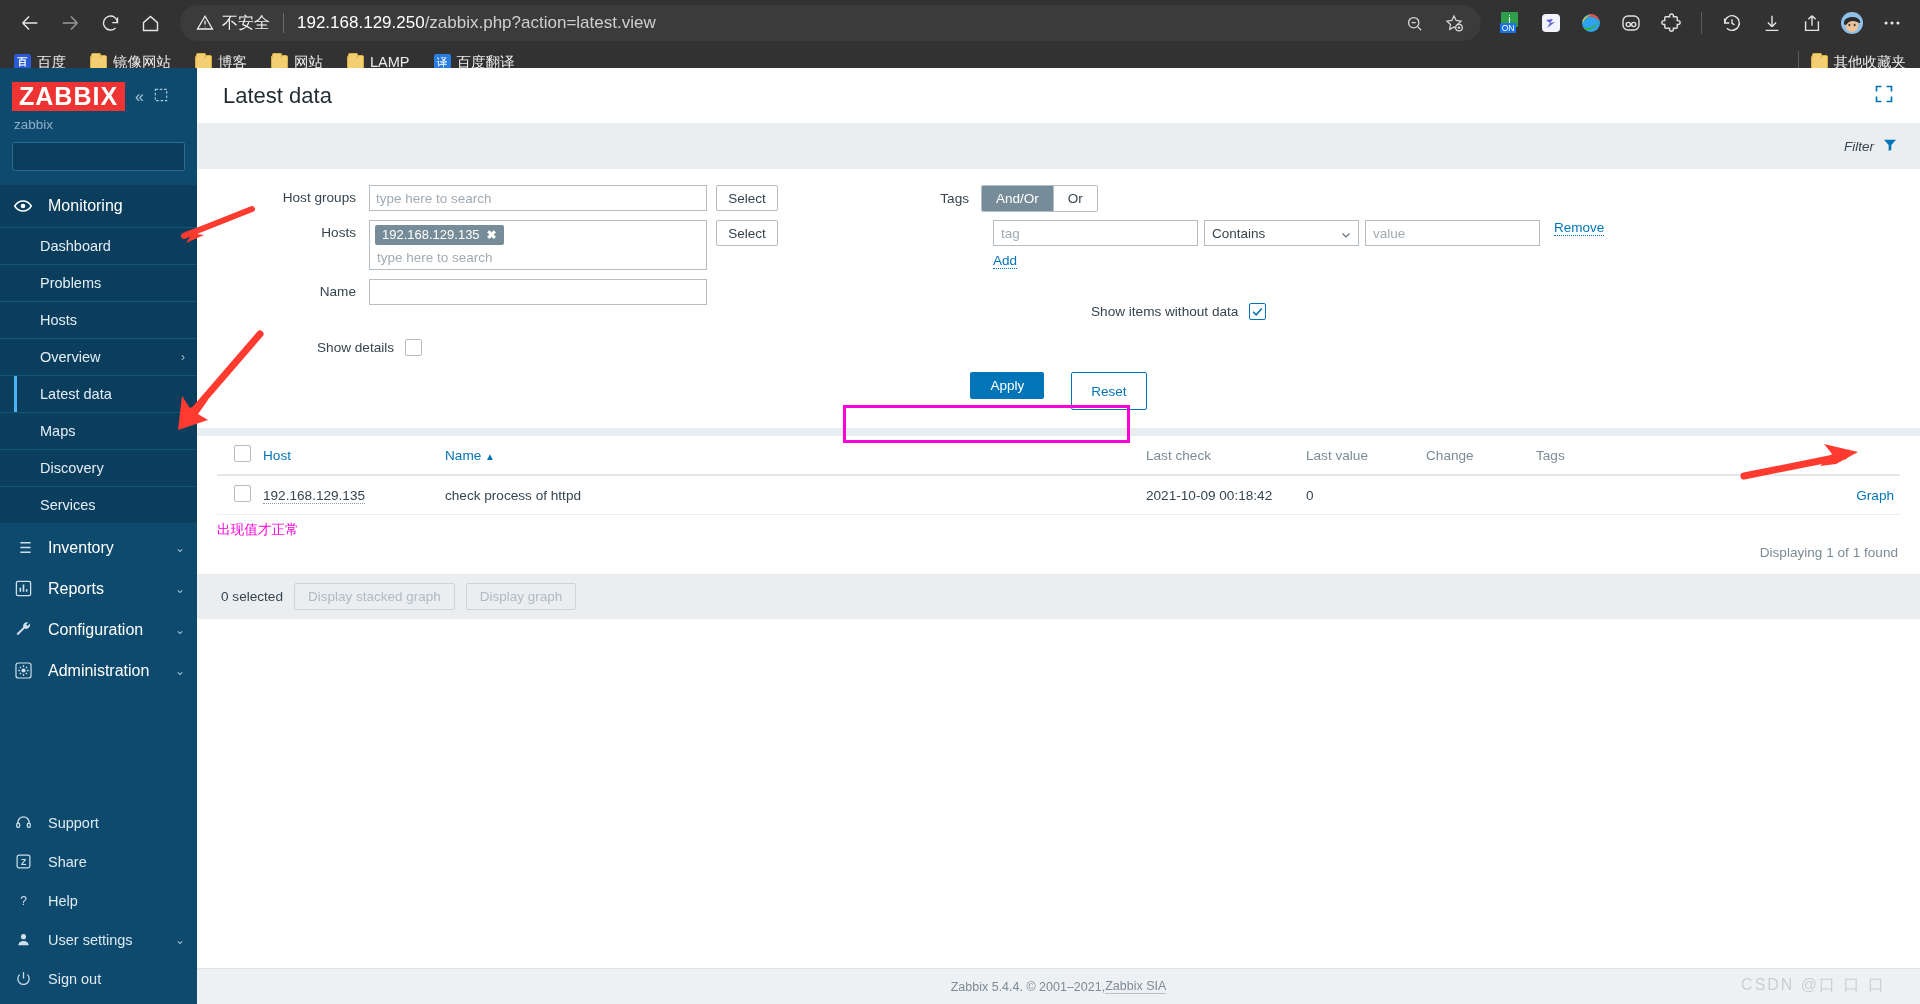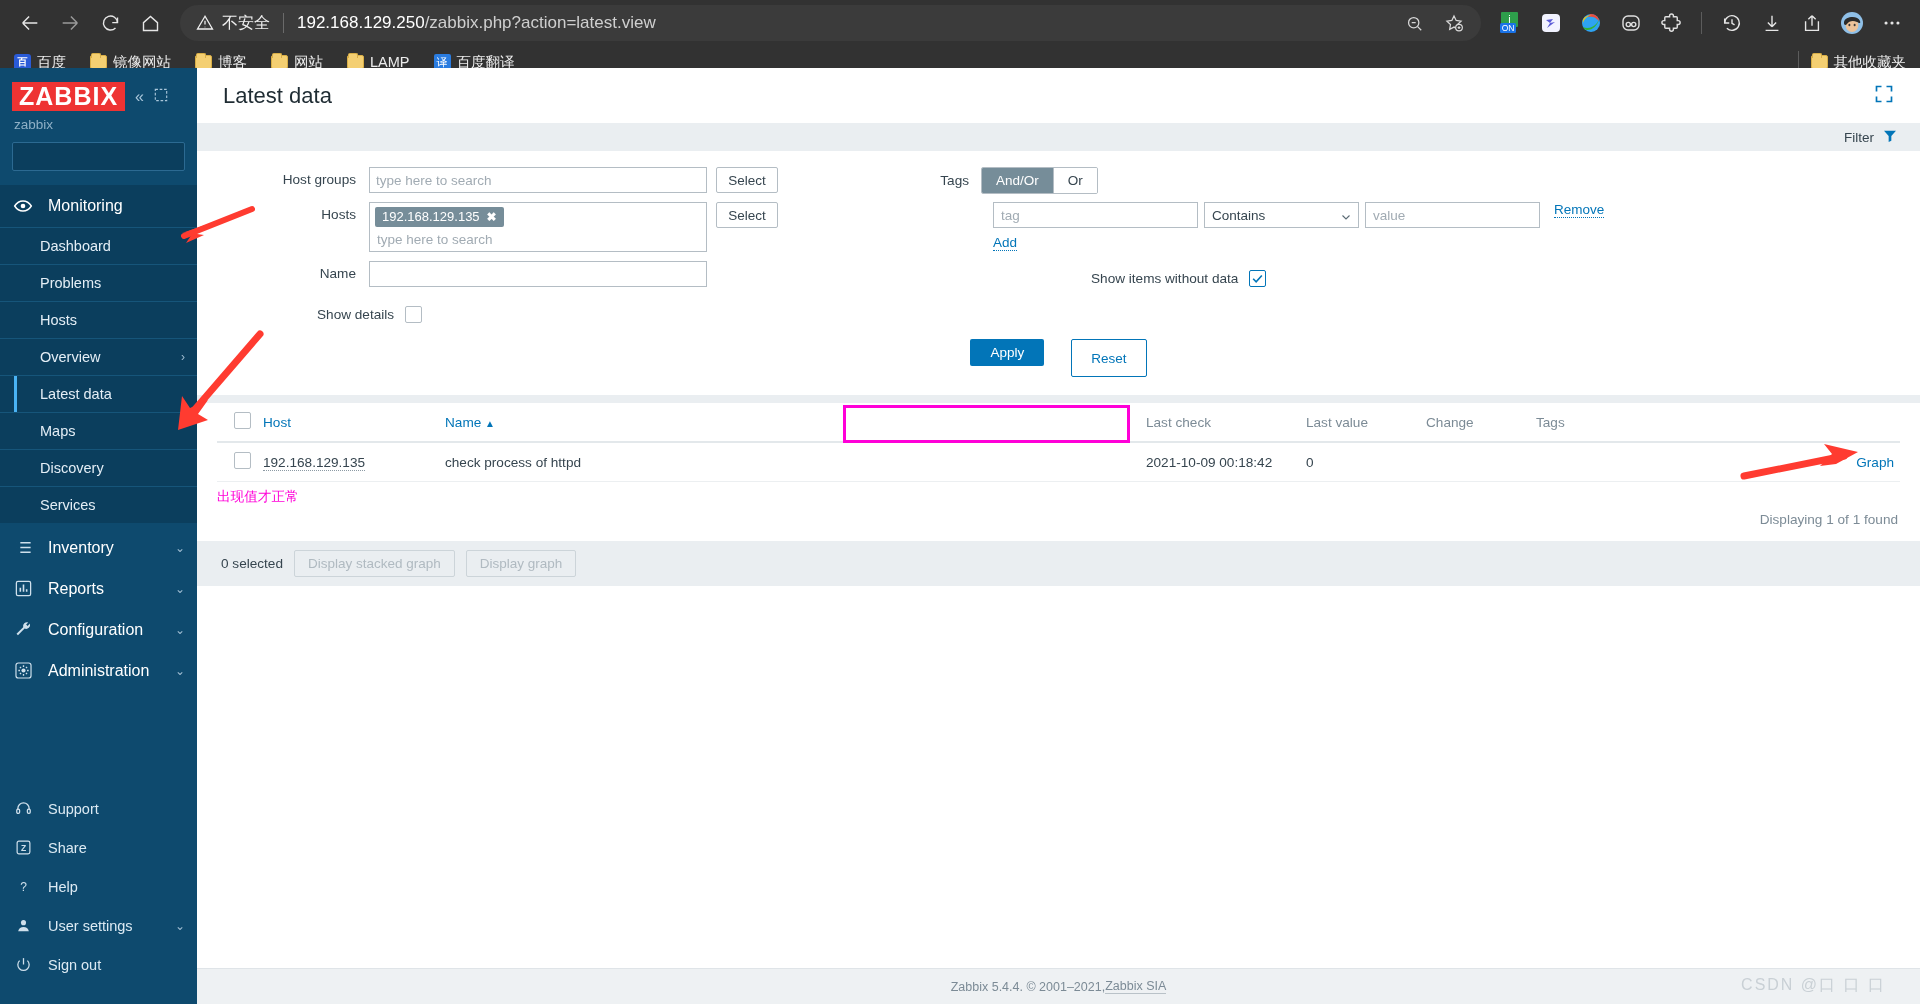--- a/index.html
+++ b/index.html
@@ -86,36 +86,36 @@
   .nav-top.active { background:#0b3e5d; }
   #monitoring-sub { background:#0b3e5d; }
   .sub-item {
     padding:10px 12px 10px 40px; font-size:14.5px; color:#e4eef6; border-top:1px solid #16557a;
     display:flex; align-items:center; cursor:pointer; position:relative;
   }
   .sub-item .chev { margin-left:auto; color:#9ebbd0; font-size:12px; }
   .sub-item.selected:before {
     content:""; position:absolute; left:14px; top:0; bottom:0; width:3px; background:#4ab3f4;
   }
-  #sb-bottom { margin-top:auto; padding-bottom:20px; }
+  #sb-bottom { margin-top:auto; padding-bottom:6px; }
   .nav-bottom {
     display:flex; align-items:center; gap:14px; padding:11px 12px; font-size:14.5px; color:#dceaf3; cursor:pointer;
   }
   .nav-bottom .ico { width:22px; display:flex; align-items:center; justify-content:center; color:#cfe0ec; }
   .nav-bottom .chev { margin-left:auto; color:#9ebbd0; font-size:12px; }
 
   
   #content { flex:1; background:#fff; display:flex; flex-direction:column; min-width:0; position:relative; }
   #page-head { height:55px; display:flex; align-items:center; padding:0 26px; background:#fff; }
   #page-title { font-size:22px; color:#1f2c33; font-weight:normal; }
   #kiosk-btn { margin-left:auto; color:#0275b8; }
 
   #filter-bar {
-    background:#eaeef1; height:28px; display:flex; align-items:center; justify-content:flex-end;
-    padding:0 22px; font-size:13.5px; color:#3c4b54; gap:8px;
+    background:#eaeef1; height:46px; display:flex; align-items:center; justify-content:flex-end;
+    padding:0 22px; font-size:13.5px; color:#3c4b54; gap:8px;font-style:italic;
   }
   #filter-bar .lbl { color:#36454f; }
   #filter-bar .funnel { color:#0275b8; }
 
   #filter-panel { background:#fff; padding:16px 0 0 0; }
   #filter-grid { display:flex; padding:0 20px; }
   .fl-left { width:690px; flex:none; }
   .frow { display:flex; align-items:flex-start; margin-bottom:9px; }
   .frow .flabel { width:152px; text-align:right; padding-right:13px; font-size:13.6px; color:#36454f; padding-top:5px; }
   .ipt {
@@ -156,21 +156,21 @@
     width:155px; height:26px; border:1px solid #b4bdc4; background:#fff; font-size:13.5px;
     color:#36454f; padding:0 22px 0 7px; appearance:none; -webkit-appearance:none; outline:none;
     font-family:"Liberation Sans", sans-serif;
   }
   .selwrap .arrow { position:absolute; right:7px; top:7px; pointer-events:none; color:#5a6a74; }
   .val-ipt { width:175px; height:26px; border:1px solid #b4bdc4; padding:0 7px; font-size:13.5px;
              outline:none; color:#36454f; font-family:"Liberation Sans", sans-serif; }
   .val-ipt::placeholder { color:#a1abb3; }
   .lnk { color:#0275b8; font-size:13.5px; text-decoration:none; border-bottom:1px dotted #0275b8; cursor:pointer; }
   .addrow { padding-left:78px; margin-top:5px; }
-  .checkrow { display:flex; align-items:center; margin-top:19px; padding-left:0; }
+  .checkrow { display:flex; align-items:center; margin-top:34px; padding-left:0; }
   .checkrow .cl { font-size:13.6px; color:#36454f; }
   .cbox {
     width:17px; height:17px; border:1px solid #b4bdc4; background:#fff; margin-left:11px;
     display:inline-flex; align-items:center; justify-content:center; border-radius:2px; cursor:pointer;
   }
   .cbox.checked { border-color:#0275b8; }
   .cbox.checked svg { display:block; }
   #filter-actions { display:flex; justify-content:center; gap:27px; padding:16px 0 18px 0; }
   .btn-primary {
     background:#0275b8; color:#fff; border:none; border-radius:2px; height:27px; padding:0 20px;

